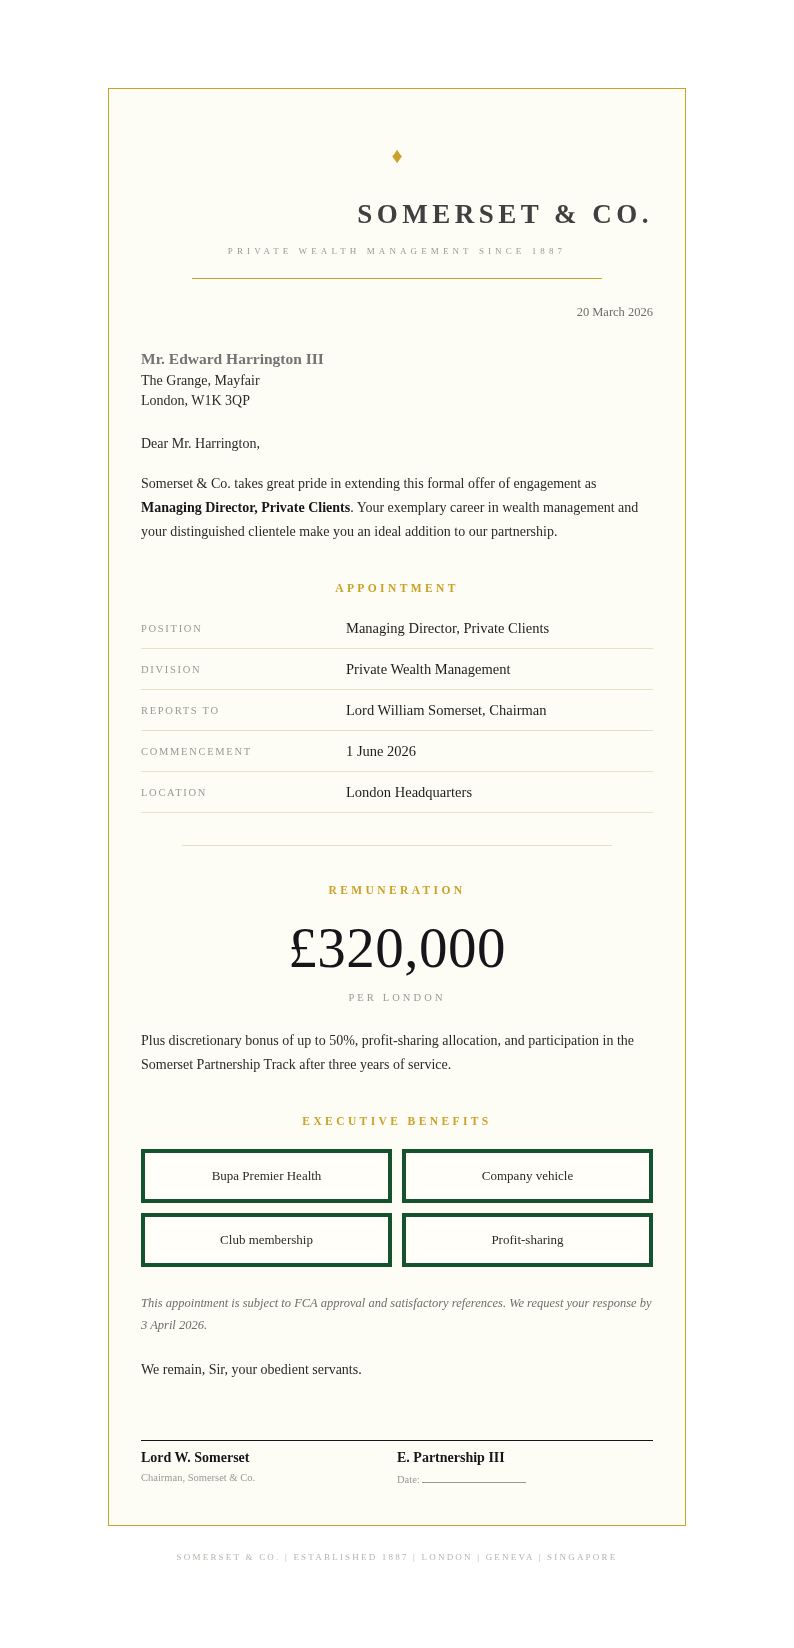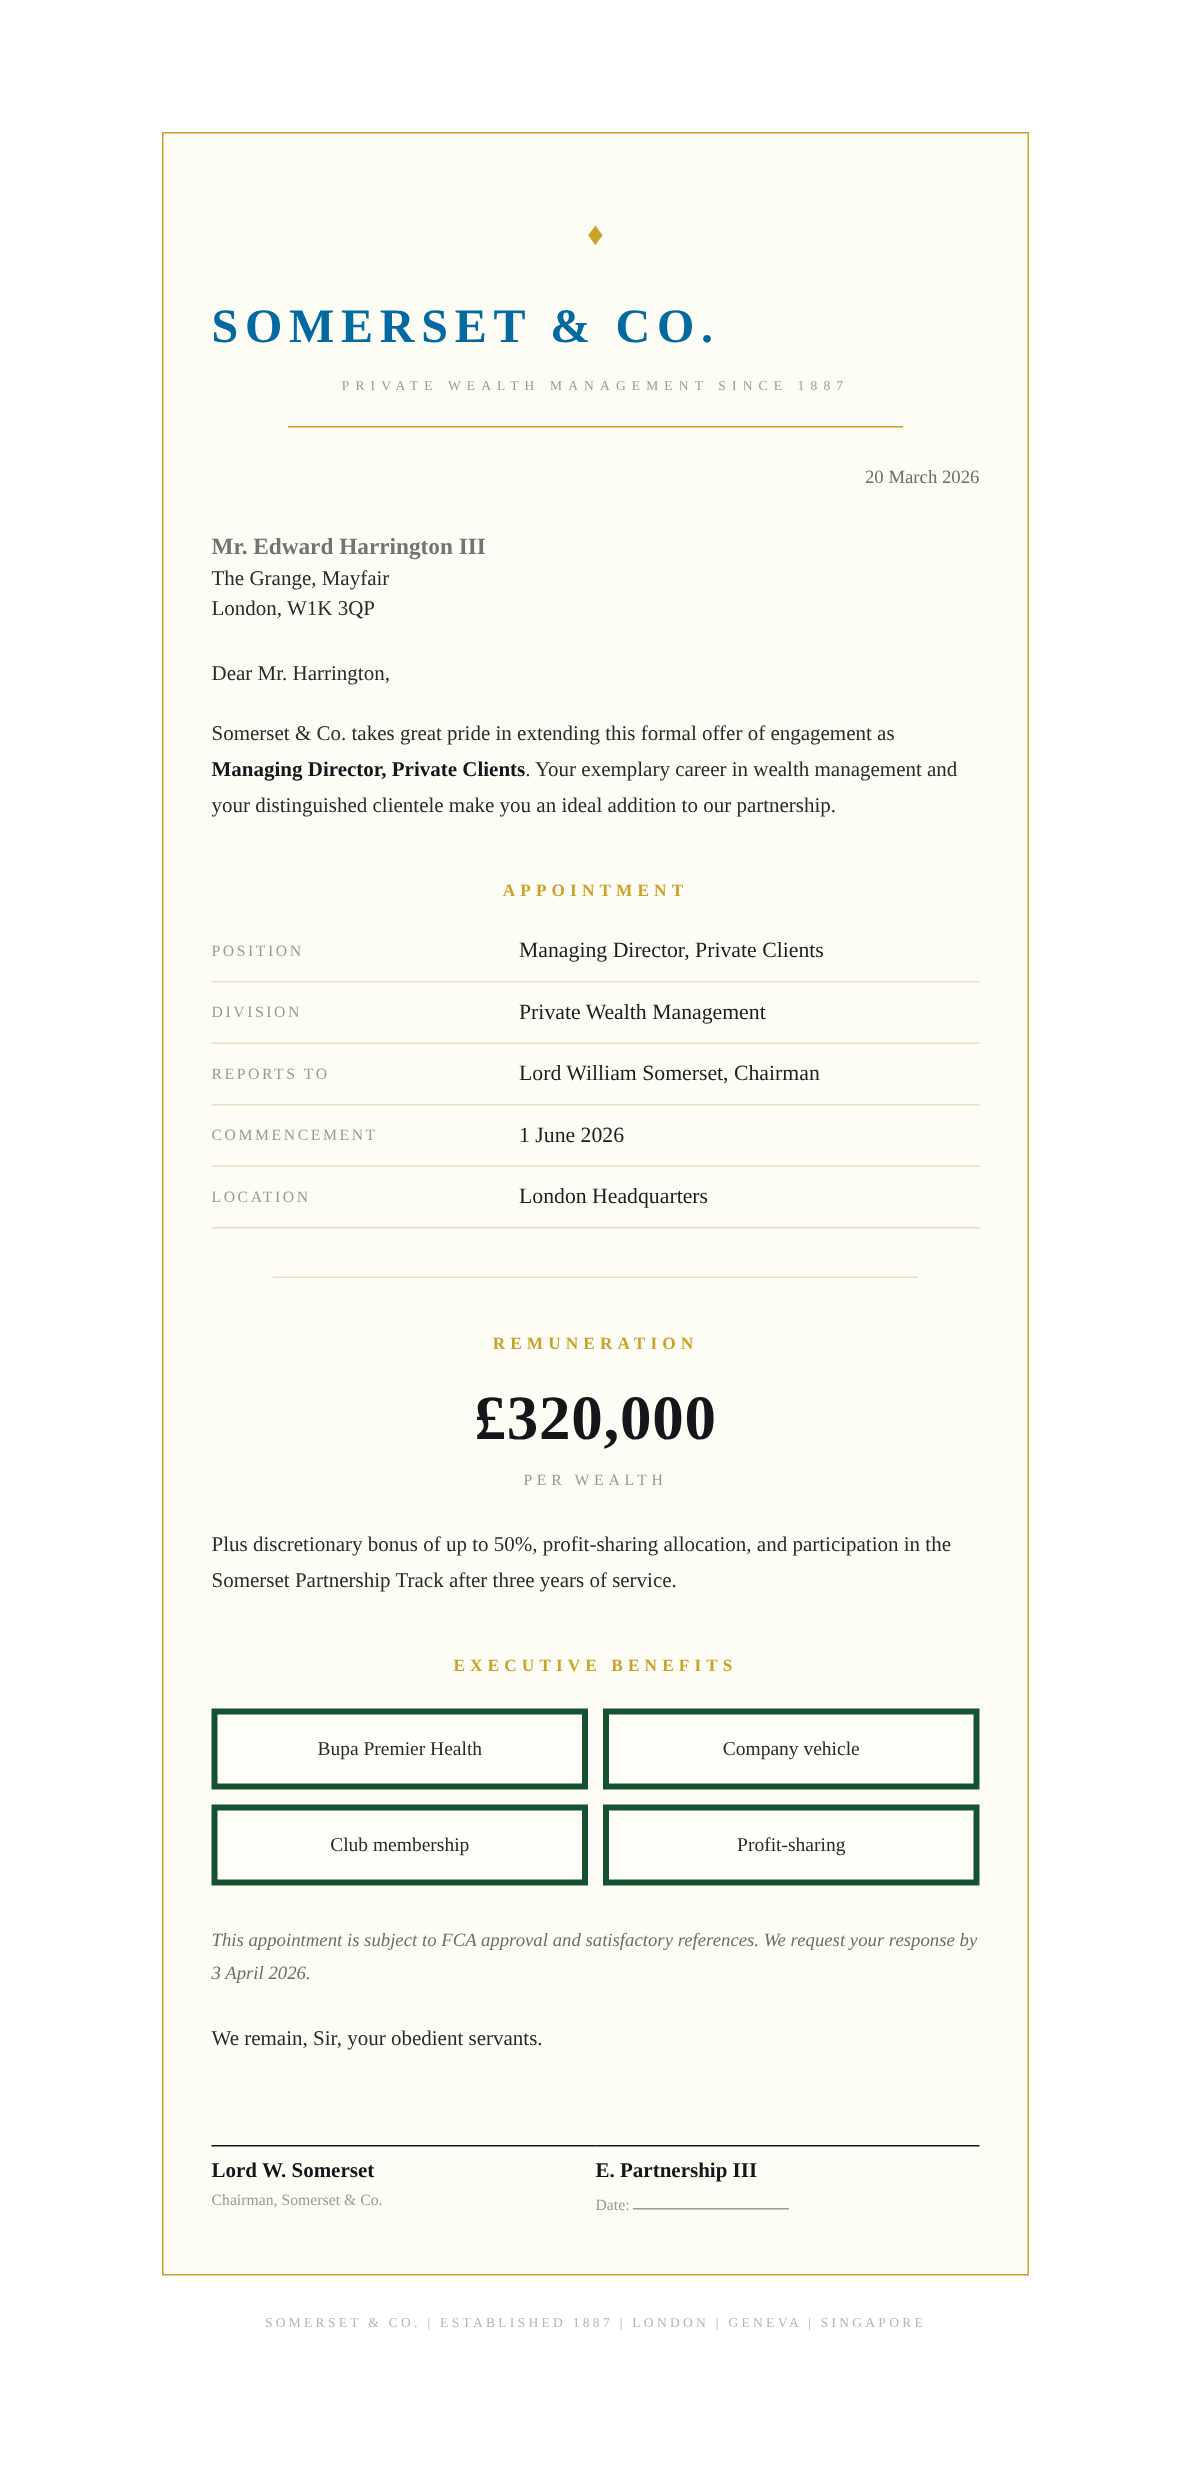--- a/index.html
+++ b/index.html
@@ -27,25 +27,25 @@
 
   
   .ornament{
     text-align:center;
     color:#c9a227;
     font-size:22px;
     line-height:1;
     margin:10px 0 32px 0;
   }
   .brand{
-    text-align:left;
-    font-size:32px;
+    text-align:right;
+    font-size:27px;
     font-weight:bold;
     letter-spacing:4.5px;
-    color:#0369a1;
+    color:#404040;
     margin:0 0 16px 0;
   }
   .tagline{
     text-align:center;
     font-size:9px;
     letter-spacing:4.1px;
     color:#9a9a94;
     margin:0 0 22px 0;
   }
   .rule-gold{
@@ -123,22 +123,22 @@
     width:430px;
     height:1px;
     background:#e8e0c4;
     border:0;
     margin:32px auto 0 auto;
   }
 
   
   .salary{
     text-align:center;
-    font-size:42px;
-    font-weight:bold;
+    font-size:57px;
+    font-weight:normal;
     color:#16161a;
     letter-spacing:0.5px;
     margin:22px 0 14px 0;
     line-height:1.05;
   }
   .salary-sub{
     text-align:center;
     font-size:10.5px;
     letter-spacing:3.1px;
     color:#9a9a94;
@@ -263,21 +263,21 @@
           <td class="d-label">LOCATION</td>
           <td class="d-value">London Headquarters</td>
         </tr>
       </tbody>
     </table>
 
     <hr class="rule-faint">
 
     <div class="section-head">REMUNERATION</div>
     <div class="salary">£320,000</div>
-    <div class="salary-sub">PER WEALTH</div>
+    <div class="salary-sub">PER LONDON</div>
     <p class="body-para">Plus discretionary bonus of up to 50%, profit-sharing allocation, and participation in the Somerset Partnership Track after three years of service.</p>
 
     <div class="section-head">EXECUTIVE BENEFITS</div>
     <div class="benefits">
       <div class="benefit">Bupa Premier Health</div>
       <div class="benefit">Company vehicle</div>
       <div class="benefit">Club membership</div>
       <div class="benefit">Profit-sharing</div>
     </div>
 

